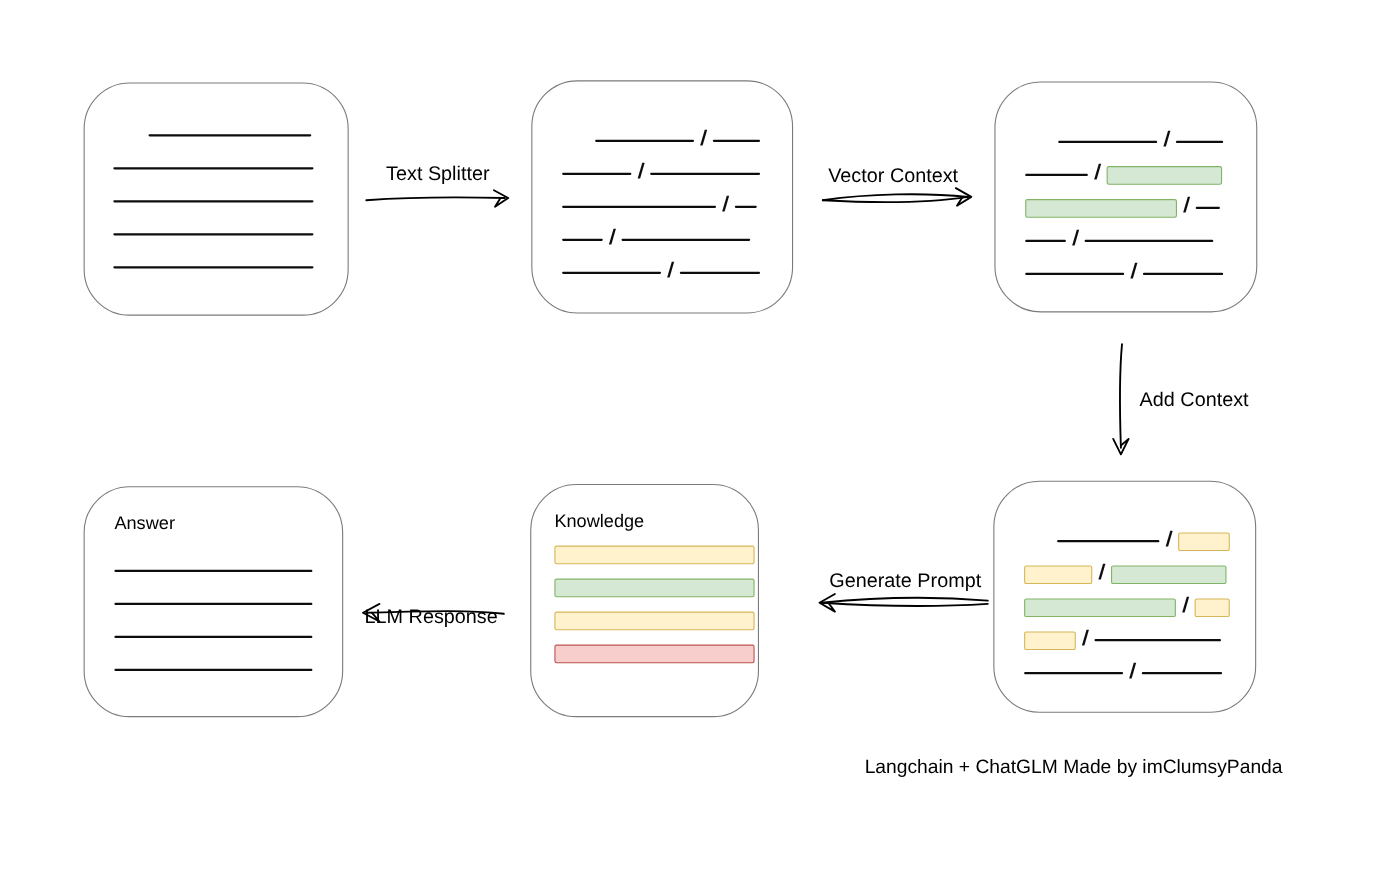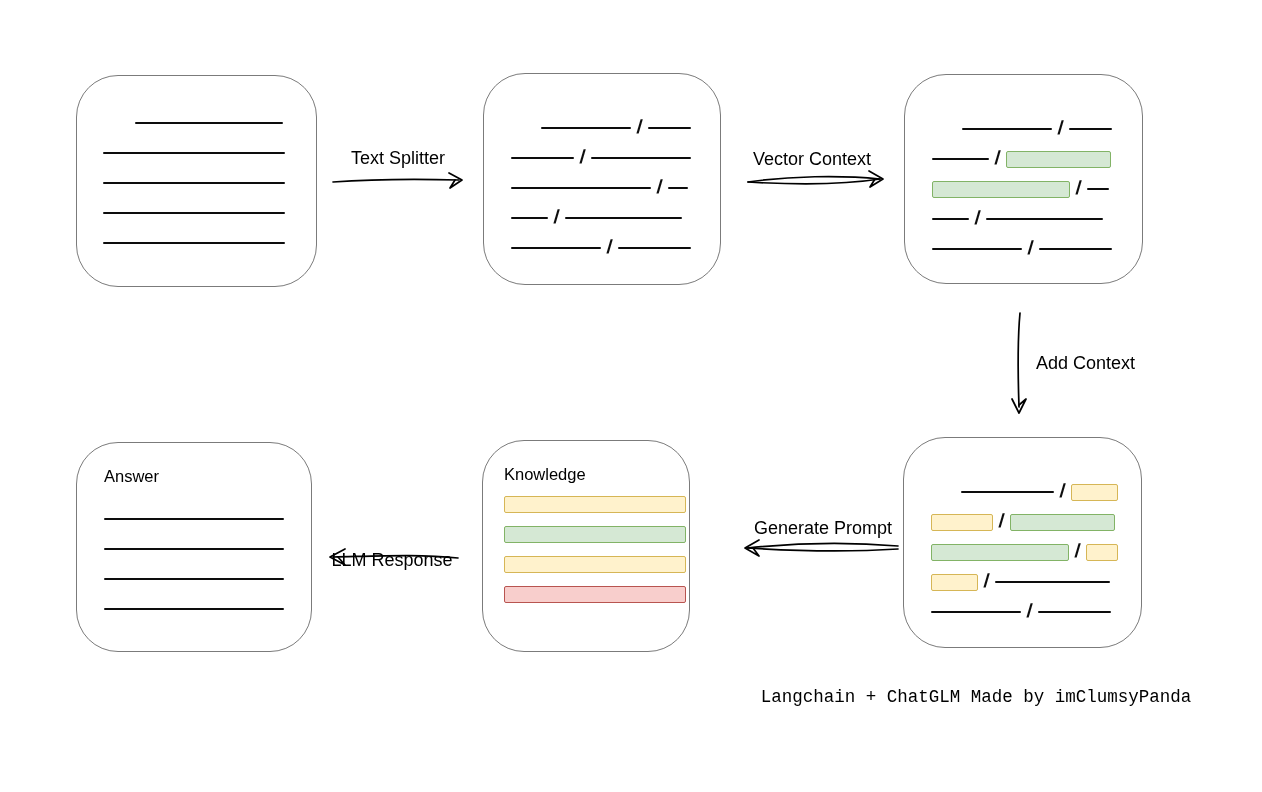--- a/index.html
+++ b/index.html
@@ -212,15 +212,15 @@
         </div>
         <div class="chunk-row">
           <span class="seg-line" style="width: 180px; background: rgb(13, 13, 13);"></span>
         </div>
         <div class="chunk-row">
           <span class="seg-line" style="width: 180px; background: rgb(13, 13, 13);"></span>
         </div>
       </div>
   </div>
 
-  <div class="caption" style="left:756px;top:687px;width:440px;font-family:Liberation Mono, monospace;">Langchain + ChatGLM Made by imClumsyPanda</div>
+  <div class="caption" style="left:756px;top:687px;width:440px;">Langchain + ChatGLM Made by imClumsyPanda</div>
 
 </div>
 
 </body></html>

